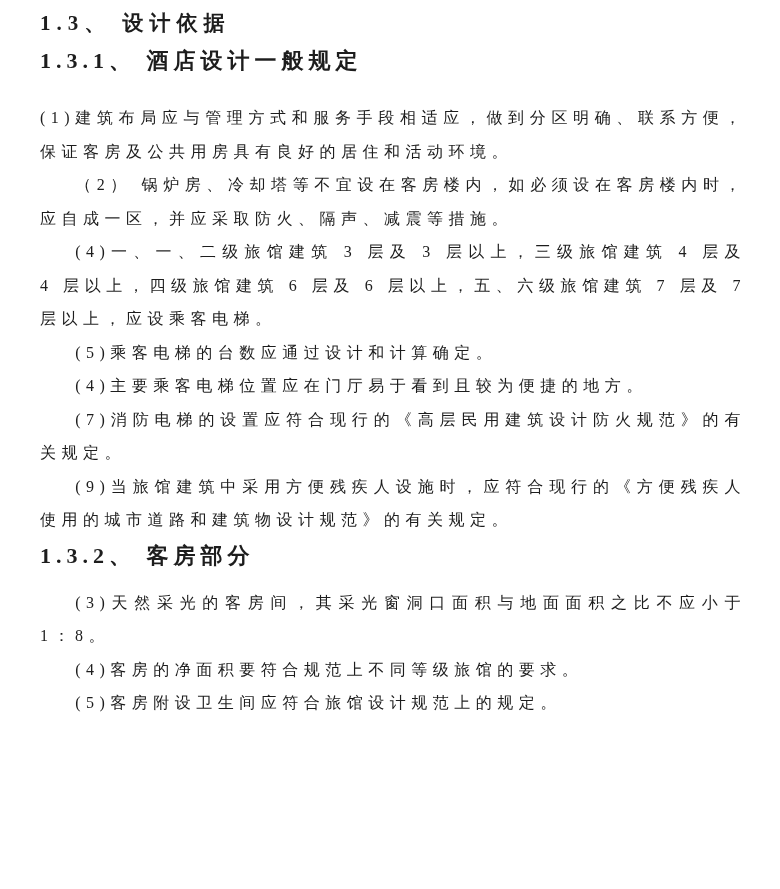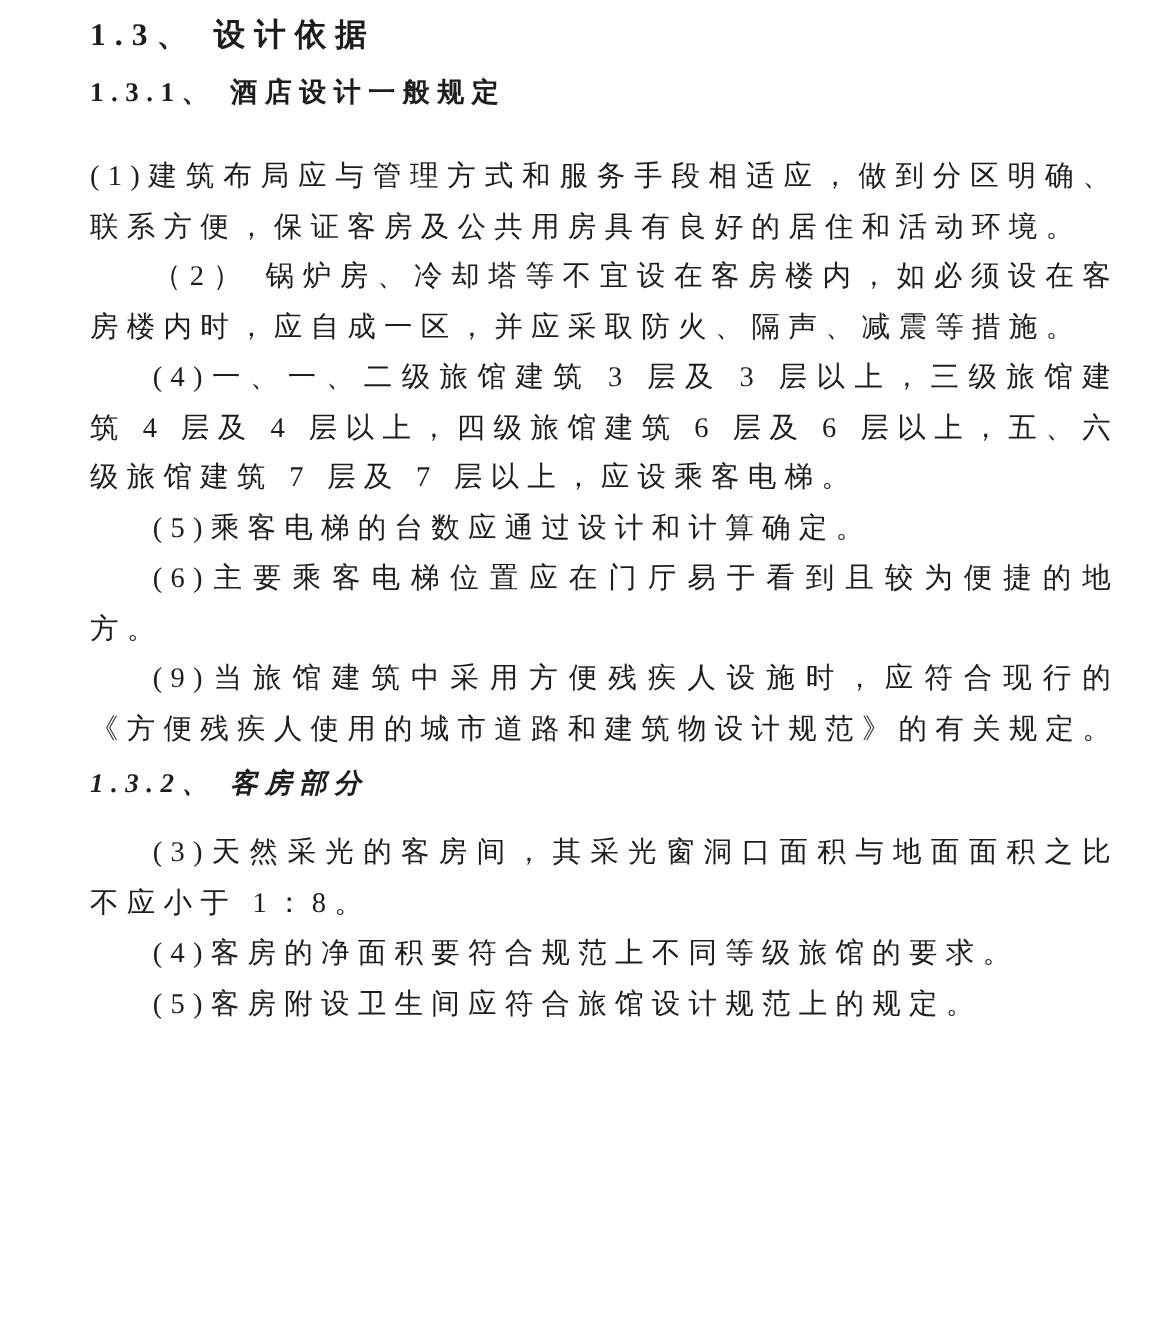--- a/index.html
+++ b/index.html
@@ -10,48 +10,47 @@
   body {
     width: 780px;
     height: 889px;
     overflow: hidden;
   }
   .page {
     box-sizing: border-box;
     width: 780px;
     height: 889px;
     overflow: hidden;
-    padding: 6px 34px 0 60px;
+    padding: 6px 34px 0 40px;
     background: #ffffff;
     font-family: "Liberation Serif", "DejaVu Serif", serif;
     color: #1d1d1d;
   }
   .doc-title {
     font-size: 21px;
     font-weight: bold;
     letter-spacing: 6px;
     line-height: 30px;
     margin: 2px 0 9px 0;
     white-space: nowrap;
   }
   .sec-heading {
-    font-size: 18px;
+    font-size: 22px;
     font-weight: bold;
     letter-spacing: 5px;
     line-height: 28px;
     margin: 0 0 26px 0;
     white-space: nowrap;
   }
   .sec-heading.second {
     margin-top: 5px;
     margin-bottom: 16px;
-    font-style: italic;
   }
   p.para {
-    font-size: 19px;
+    font-size: 16px;
     line-height: 33.5px;
     letter-spacing: 5.5px;
     text-align: justify;
     text-justify: inter-character;
     margin: 0;
   }
   p.indent {
     text-indent: 2.2em;
   }
   p.gap-top {
@@ -68,22 +67,23 @@
 
   <p class="para">(1)建筑布局应与管理方式和服务手段相适应，做到分区明确、联系方便，保证客房及公共用房具有良好的居住和活动环境。</p>
 
   <p class="para indent">（2） 锅炉房、冷却塔等不宜设在客房楼内，如必须设在客房楼内时，应自成一区，并应采取防火、隔声、减震等措施。</p>
 
 
   <p class="para indent gap-top">(4)一、一、二级旅馆建筑 3 层及 3 层以上，三级旅馆建筑 4 层及 4 层以上，四级旅馆建筑 6 层及 6 层以上，五、六级旅馆建筑 7 层及 7 层以上，应设乘客电梯。</p>
 
   <p class="para indent">(5)乘客电梯的台数应通过设计和计算确定。</p>
 
-  <p class="para indent">(6)主要乘客电梯位置应在门厅易于看到且较为便捷的地方。</p>
+  <p class="para indent">(4)主要乘客电梯位置应在门厅易于看到且较为便捷的地方。</p>
 
+  <p class="para indent">(7)消防电梯的设置应符合现行的《高层民用建筑设计防火规范》的有关规定。</p>
 
   <p class="para indent">(9)当旅馆建筑中采用方便残疾人设施时，应符合现行的《方便残疾人使用的城市道路和建筑物设计规范》的有关规定。</p>
 
   <div class="sec-heading second">1.3.2、 客房部分</div>
 
 
 
   <p class="para indent">(3)天然采光的客房间，其采光窗洞口面积与地面面积之比不应小于 1：8。</p>
 
   <p class="para indent">(4)客房的净面积要符合规范上不同等级旅馆的要求。</p>

